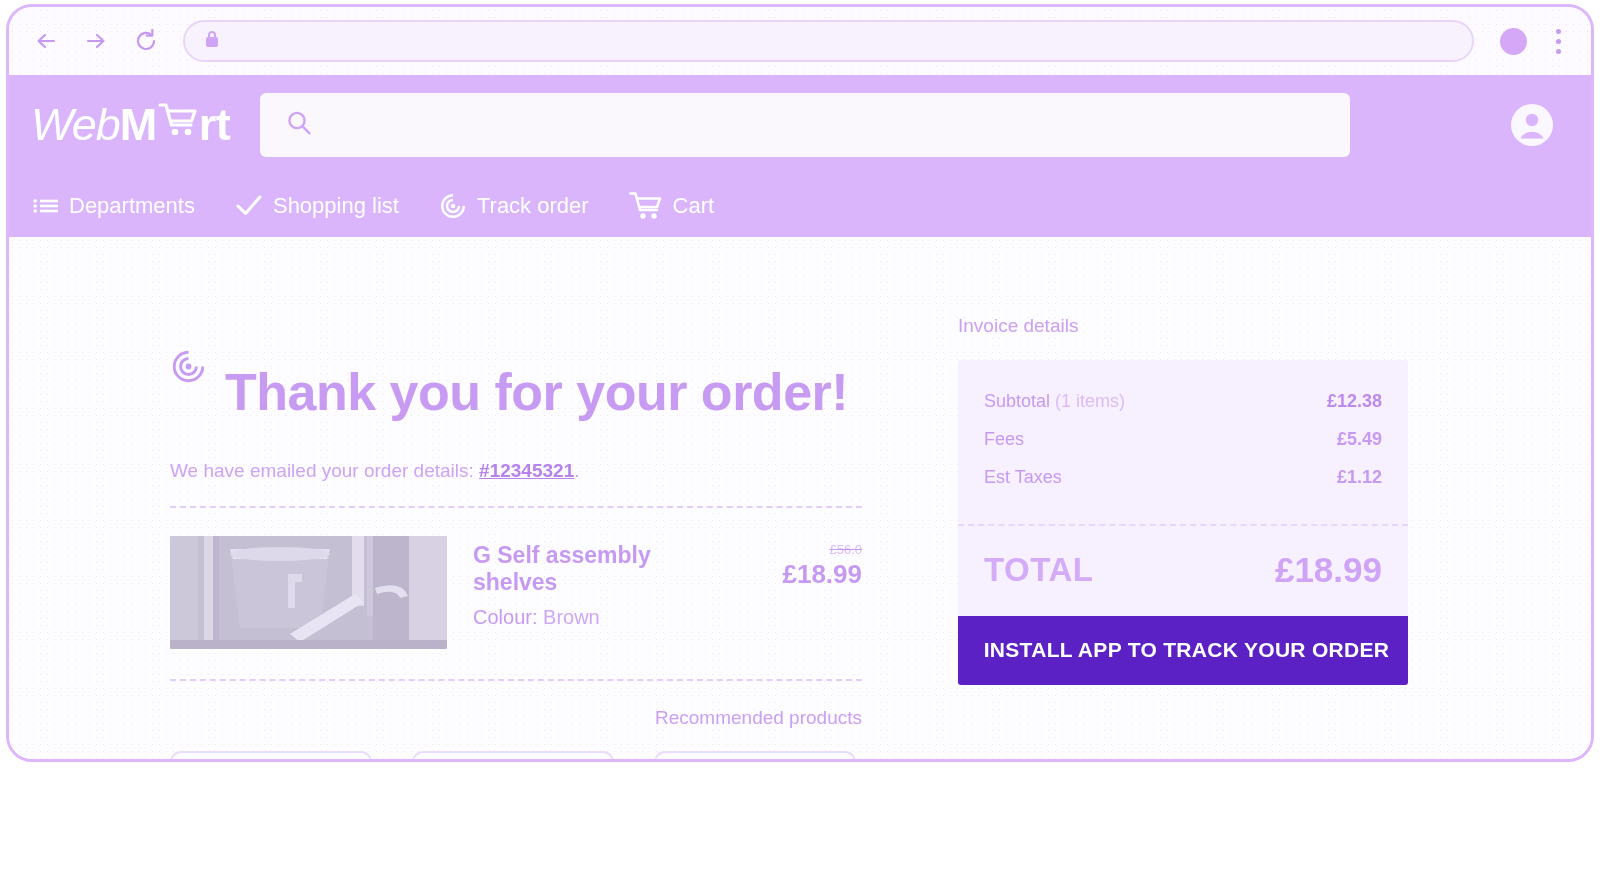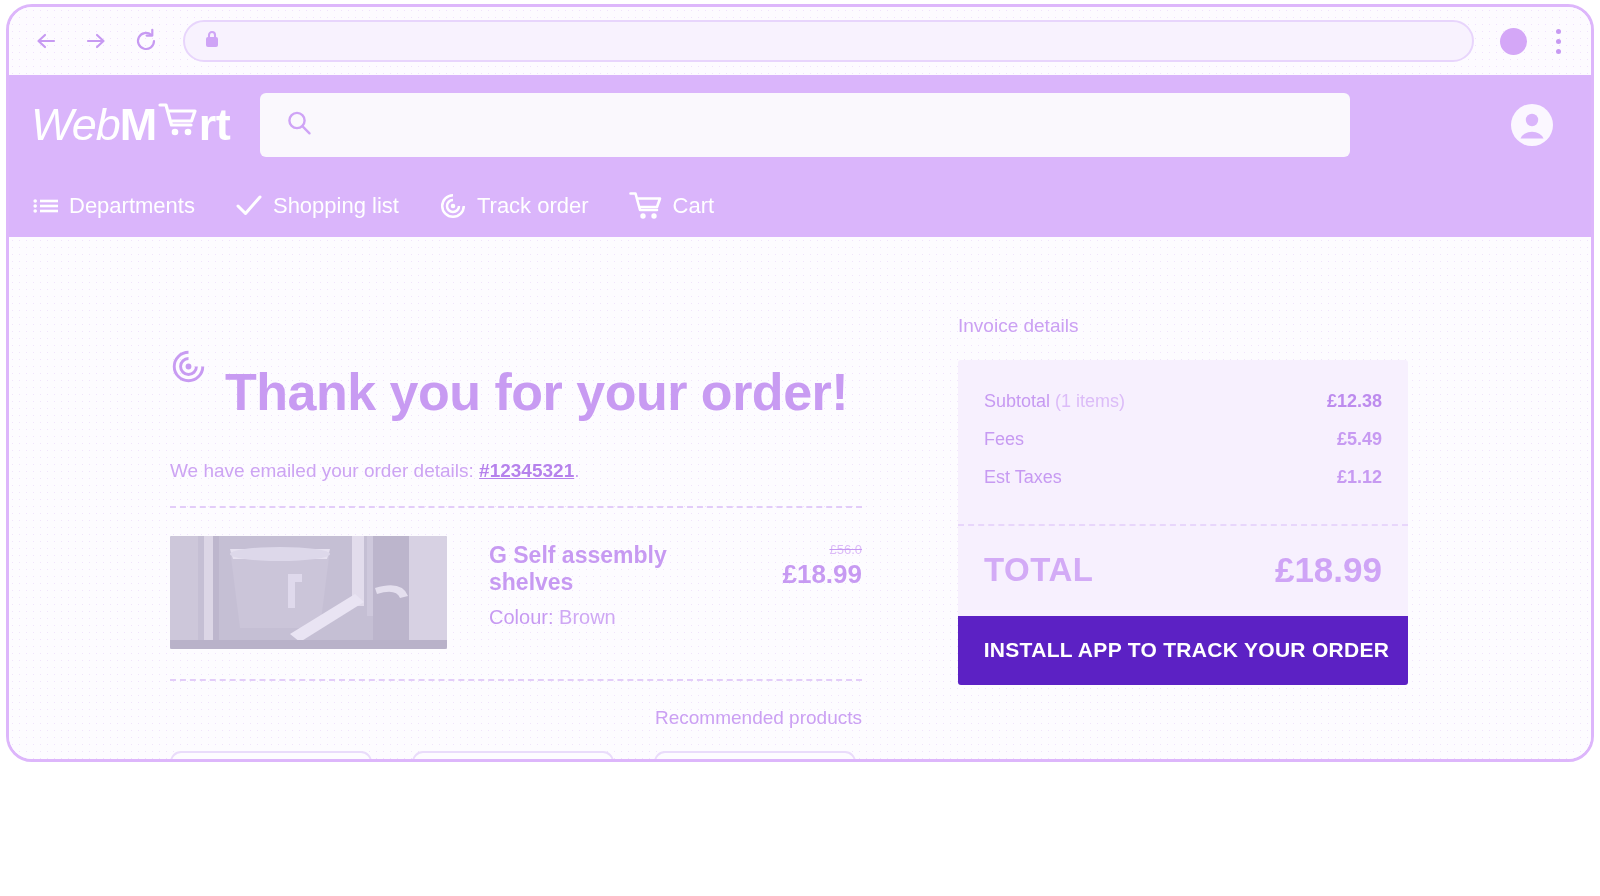--- a/index.html
+++ b/index.html
@@ -216,21 +216,21 @@
   .dashed-hr {
     border: 0;
     border-top: 2px dashed #e3cdf9;
     height: 0;
   }
 
   .product-row {
     display: flex;
     align-items: flex-start;
     padding: 28px 0 30px 0;
-    gap: 42px;
+    gap: 26px;
   }
   .product-thumb {
     width: 277px;
     height: 113px;
     flex: 0 0 auto;
     border-radius: 2px;
     overflow: hidden;
     position: relative;
     background: #c3bdd2;
   }

